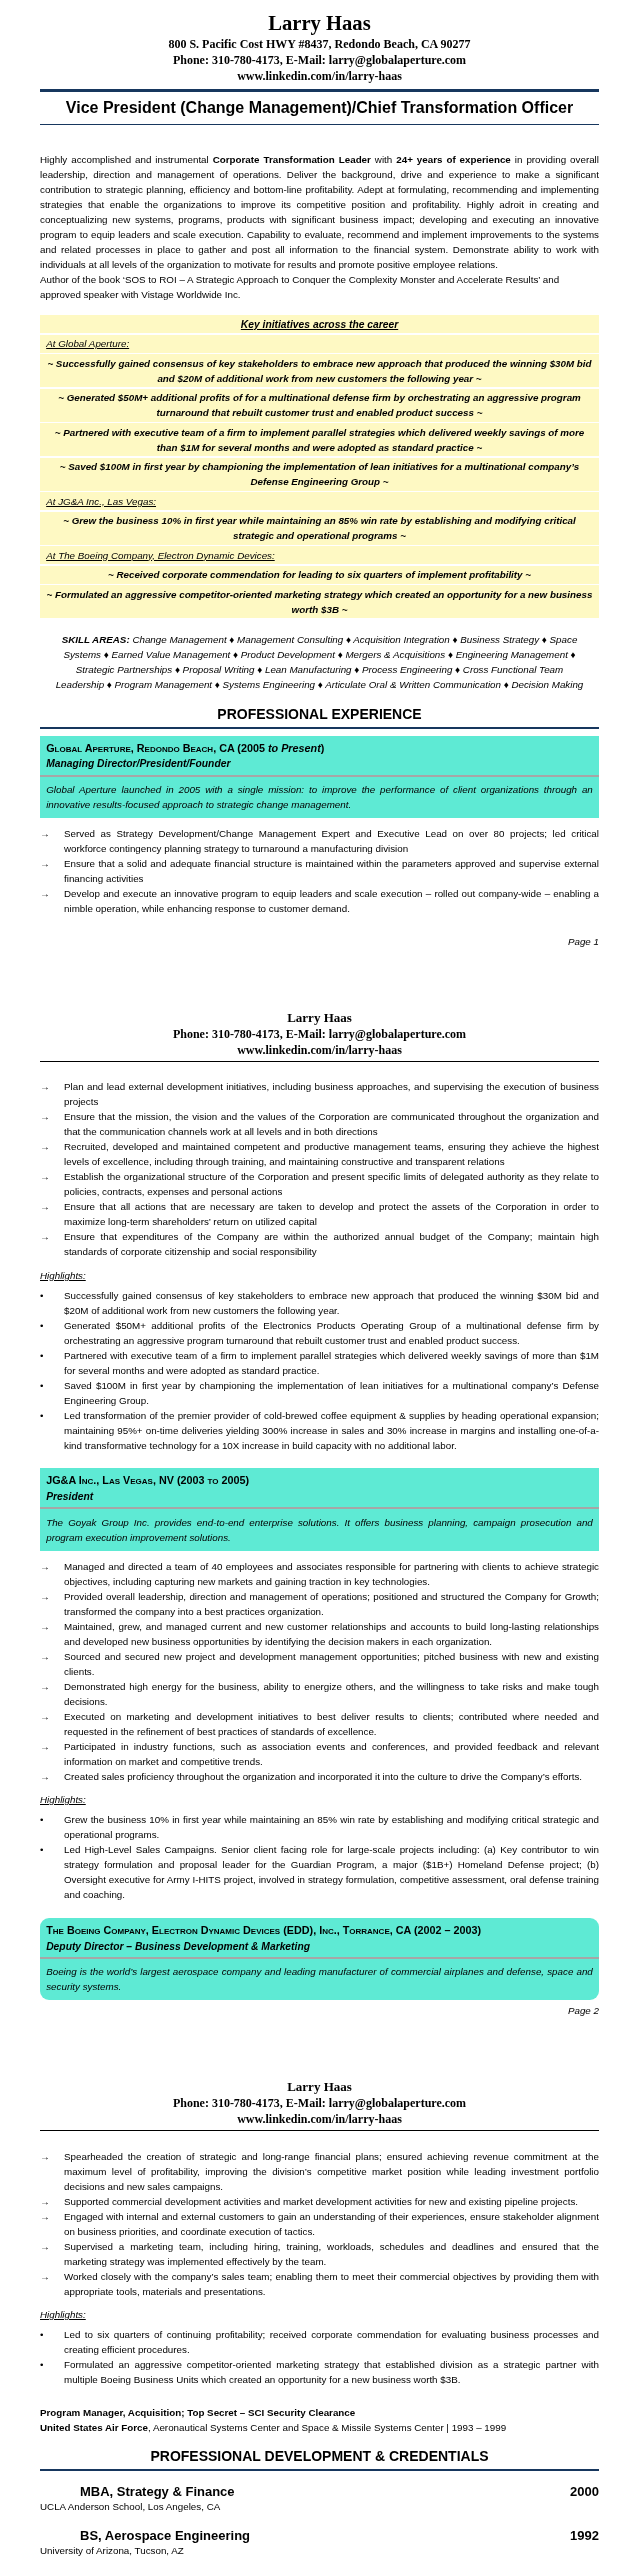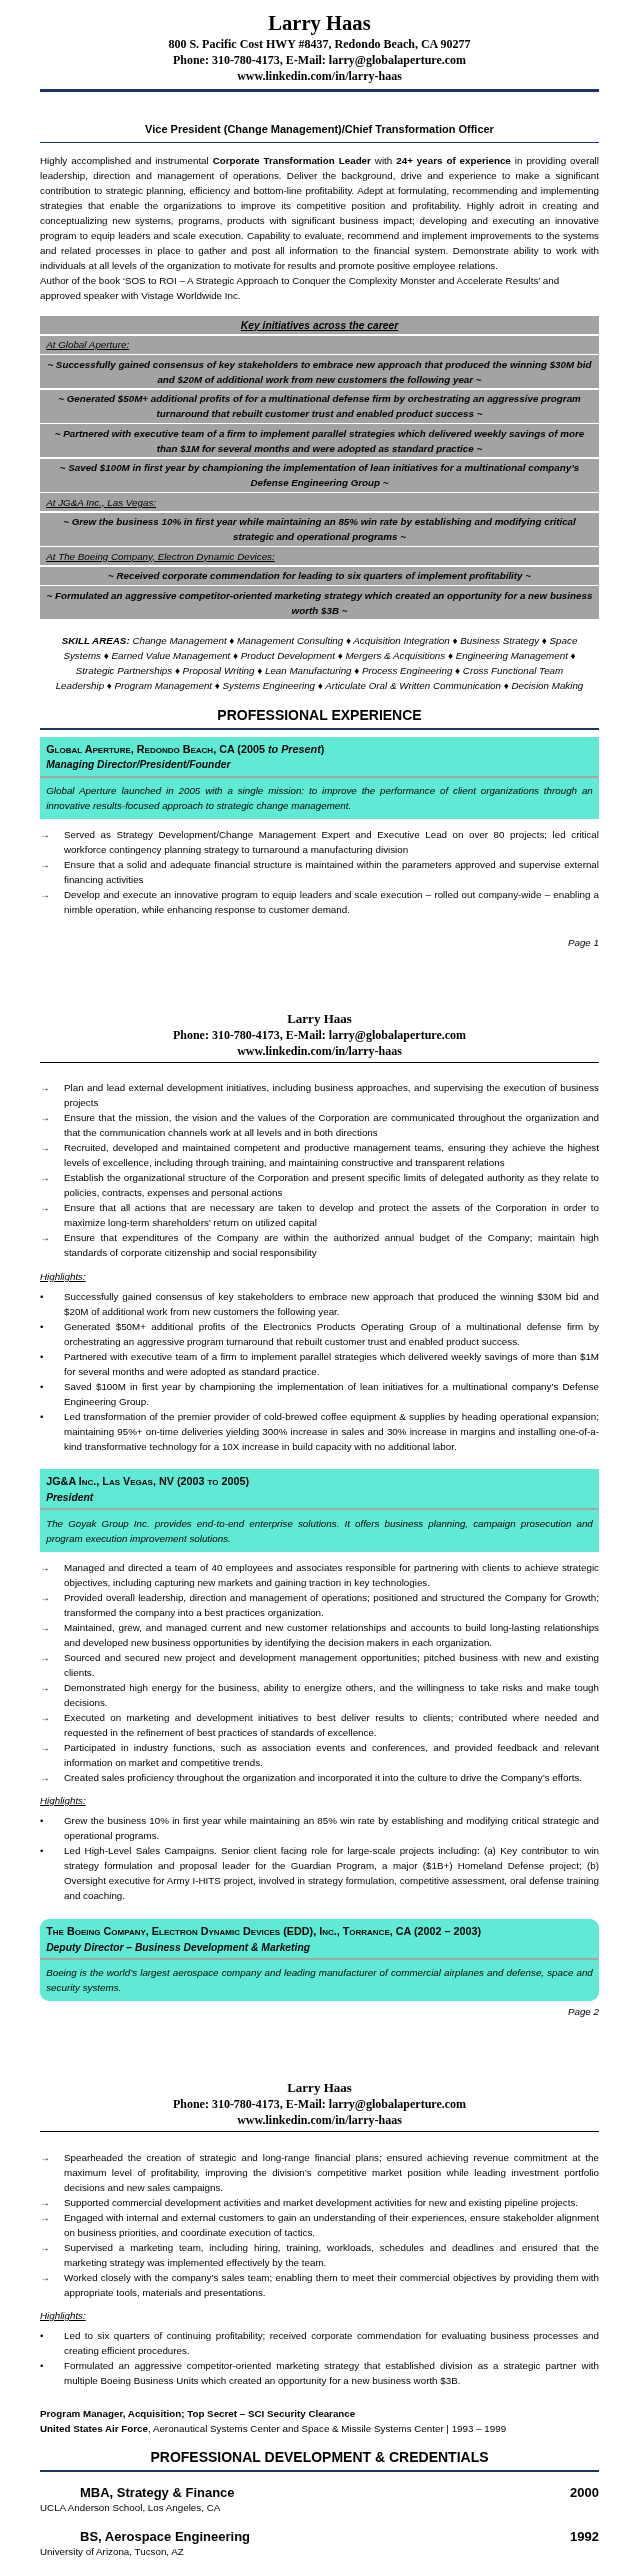--- a/index.html
+++ b/index.html
@@ -19,27 +19,27 @@
   }
   .pn-header { margin-top:61px; }
   .pn-name {
     font-family:"Liberation Serif", serif; font-weight:bold; font-size:13px;
     text-align:center; line-height:16px;
   }
   .rule-navy { background:#17375E; height:2.1px; margin-top:5.2px; }
   .rule-navy.mid { height:1.5px; margin-top:0; }
   .rule-black { background:#000; height:1px; margin-top:3.1px; }
   
-  .doc-title { text-align:center; font-weight:bold; font-size:11px; padding:7.7px 0 6.7px;margin-top:24px; }
-  
-  .summary { text-align:justify; line-height:15px; margin:10px 0 0; }
+  .doc-title { text-align:center; font-weight:bold; font-size:16px; padding:7.7px 0 6.7px; }
+  
+  .summary { text-align:justify; line-height:15px; margin:27px 0 0; }
   .author-line { line-height:15px; margin:0; }
   
   .keybox { margin-top:12.4px; }
-  .gray { background:#a3a3a3; padding:1.5px 6.2px; margin-bottom:1.5px; }
+  .gray { background:#fef9c3; padding:1.5px 6.2px; margin-bottom:1.5px; }
   .key-heading { text-align:center; font-weight:bold; font-style:italic; font-size:10.3px; padding-top:4.1px; padding-bottom:3.1px; }
   .key-label { font-style:italic; line-height:15px; }
   .key-item { font-weight:bold; font-style:italic; text-align:center; line-height:15px; }
   .u { text-decoration:underline; }
   
   .skills { text-align:center; font-style:italic; line-height:15px; margin:14.4px 10.3px 0; }
   .skills b { font-style:italic; }
   
   .section-heading { text-align:center; font-weight:bold; font-size:14px; margin:13.4px 0 5.2px; }
   

